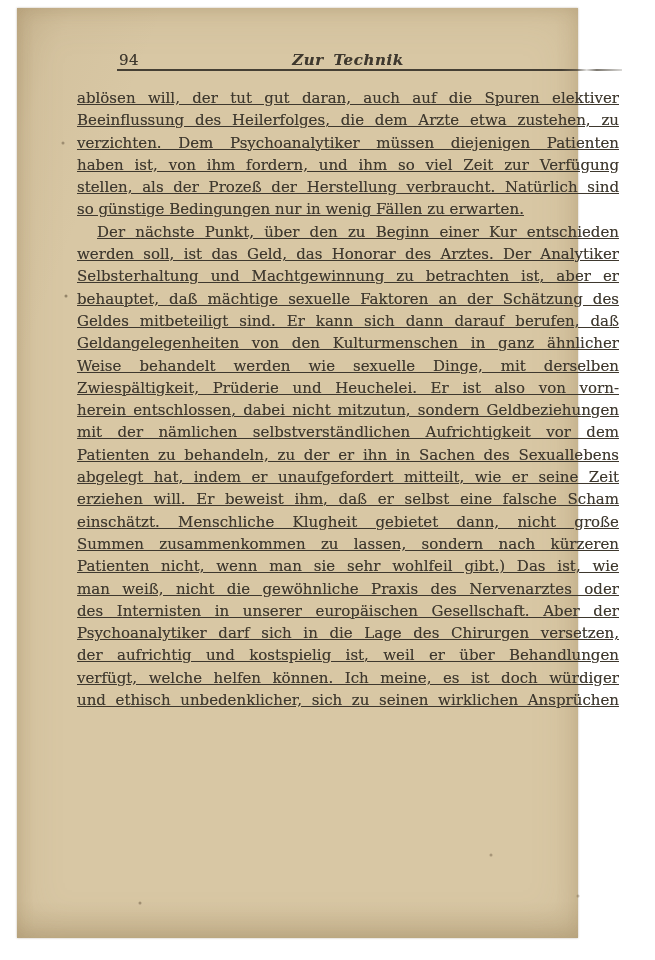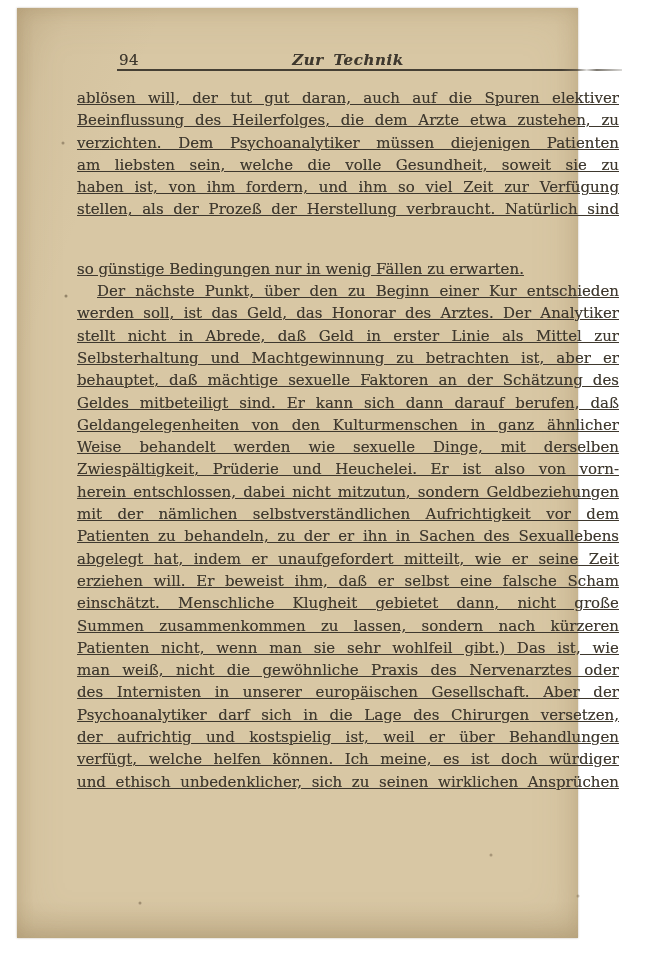--- a/index.html
+++ b/index.html
@@ -109,46 +109,44 @@
   .line {
     height: 22.3px;
     line-height: 22.3px;
     text-align: justify;
     text-align-last: justify;
     white-space: nowrap;
     text-shadow: 0 0 0.55px rgba(62, 56, 46, 0.5);
   }
 
   .line.indent { padding-left: 20px; }
-  .line.no-stretch { text-align-last: left; margin-top: 37px; }
+  .line.no-stretch { text-align-last: left; }
 </style>
 </head>
 <body>
 
 <div class="backdrop">
   <div class="page">
 
     <header class="page-header">
       <span class="page-number">94</span>
       <span class="running-title">Zur Technik</span>
     </header>
 
     <div class="header-rule"></div>
 
     <main class="body-text">
         <div class="line">ablösen will, der tut gut daran, auch auf die Spuren elektiver</div>
         <div class="line">Beeinflussung des Heilerfolges, die dem Arzte etwa zustehen, zu</div>
         <div class="line">verzichten. Dem Psychoanalytiker müssen diejenigen Patienten</div>
-        <div class="line">am liebsten sein, welche die volle Gesundheit, soweit sie zu</div>
         <div class="line">haben ist, von ihm fordern, und ihm so viel Zeit zur Verfügung</div>
         <div class="line">stellen, als der Prozeß der Herstellung verbraucht. Natürlich sind</div>
         <div class="line no-stretch">so günstige Bedingungen nur in wenig Fällen zu erwarten.</div>
         <div class="line indent">Der nächste Punkt, über den zu Beginn einer Kur entschieden</div>
         <div class="line">werden soll, ist das Geld, das Honorar des Arztes. Der Analytiker</div>
-        <div class="line">stellt nicht in Abrede, daß Geld in erster Linie als Mittel zur</div>
         <div class="line">Selbsterhaltung und Machtgewinnung zu betrachten ist, aber er</div>
         <div class="line">behauptet, daß mächtige sexuelle Faktoren an der Schätzung des</div>
         <div class="line">Geldes mitbeteiligt sind. Er kann sich dann darauf berufen, daß</div>
         <div class="line">Geldangelegenheiten von den Kulturmenschen in ganz ähnlicher</div>
         <div class="line">Weise behandelt werden wie sexuelle Dinge, mit derselben</div>
         <div class="line">Zwiespältigkeit, Prüderie und Heuchelei. Er ist also von vorn-</div>
         <div class="line">herein entschlossen, dabei nicht mitzutun, sondern Geldbeziehungen</div>
         <div class="line">mit der nämlichen selbstverständlichen Aufrichtigkeit vor dem</div>
         <div class="line">Patienten zu behandeln, zu der er ihn in Sachen des Sexuallebens</div>
         <div class="line">abgelegt hat, indem er unaufgefordert mitteilt, wie er seine Zeit</div>

